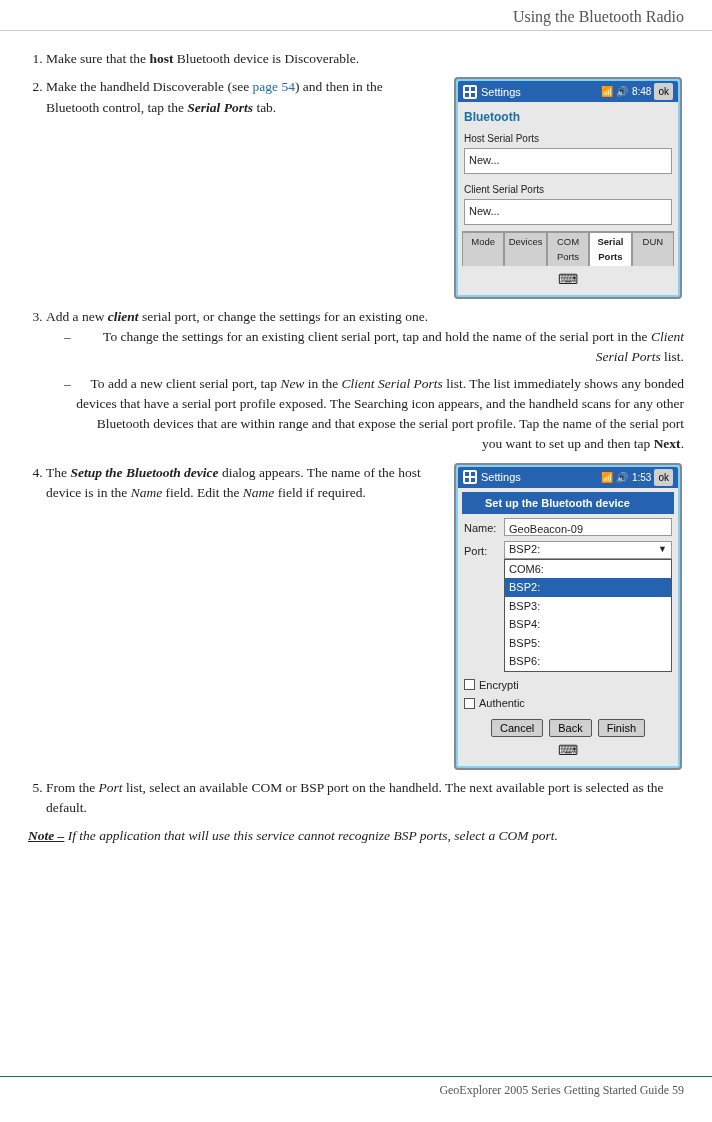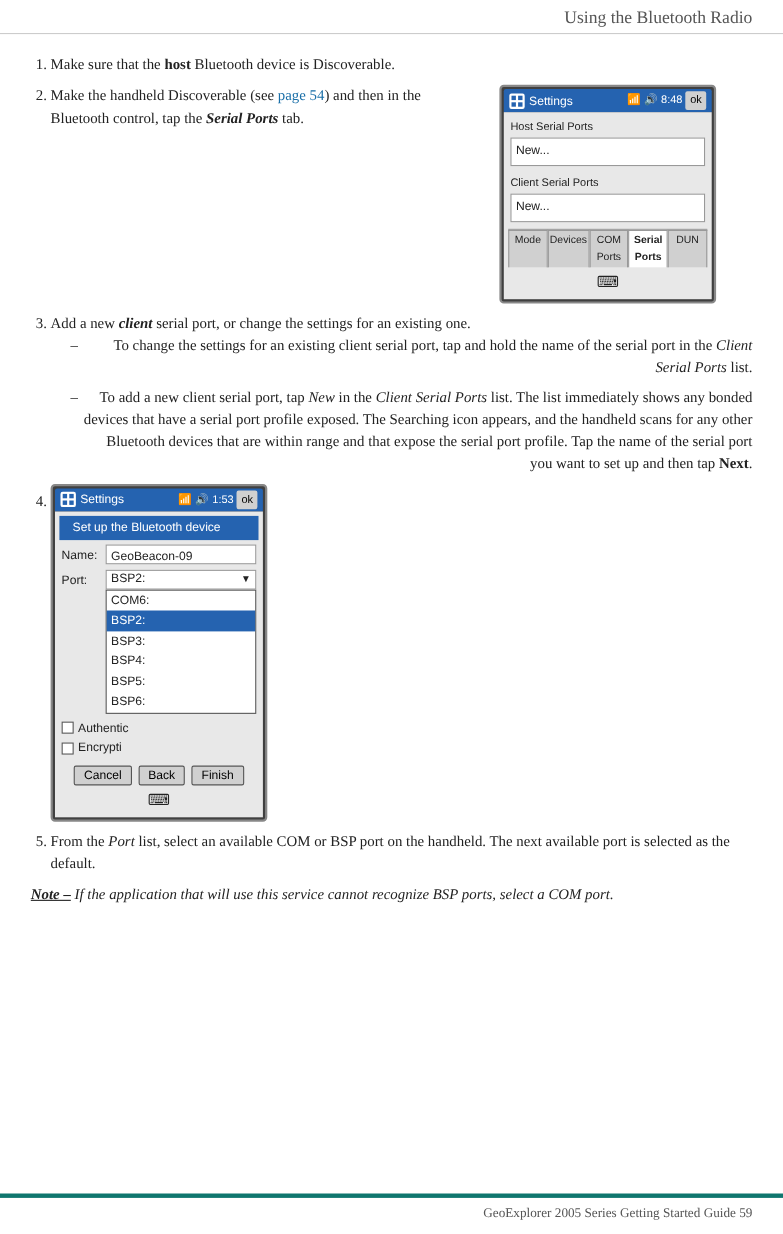--- a/index.html
+++ b/index.html
@@ -66,23 +66,23 @@
     }
     .bold-italic { font-weight: bold; font-style: italic; }
     .bold { font-weight: bold; }
     .italic { font-style: italic; }
     .link-text { color: #1a6fa8; }
 
     
     .device-mockup {
       border: 2px solid #888;
       border-radius: 4px;
-      background: #404040;
+      background: #7dd3fc;
       padding: 2px;
-      width: 197px;
+      width: 228px;
     }
     .device-titlebar {
       background: #2563b0;
       color: #fff;
       font-size: 11px;
       font-family: Arial, sans-serif;
       padding: 2px 5px;
       display: flex;
       align-items: center;
       justify-content: space-between;
@@ -156,22 +156,23 @@
       background: #e8e8e8;
       padding: 4px;
       font-family: Arial, sans-serif;
       font-size: 11px;
     }
     .device2-blue-heading {
       background: #2563b0;
       color: #fff;
       font-size: 11px;
       font-family: Arial, sans-serif;
-      padding: 3px 12px;
+      padding: 3px 23px;
       margin-bottom: 4px;
+      font-weight: bold;
     }
     .device2-row {
       display: flex;
       align-items: flex-start;
       margin-bottom: 4px;
       padding: 0 2px;
     }
     .device2-label {
       width: 40px;
       font-size: 11px;
@@ -250,28 +251,28 @@
 
     .note-text {
       font-style: italic;
       line-height: 1.5;
       margin-top: 8px;
     }
     .note-bold { font-weight: bold; font-style: italic; text-decoration: underline; }
 
     .page-footer {
       position: absolute;
-      bottom: 12px;
+      bottom: 24px;
       left: 0; right: 0;
       display: flex;
       justify-content: flex-end;
       padding: 0 28px;
       font-size: 12px;
       color: #555;
-      border-top: 4px solid #0f766e;
+      border-top: 1px solid #0f766e;
       padding-top: 6px;
     }
   </style>
 </head>
 <body>
 
 <div class="page-header">
   <span>Using the Bluetooth Radio</span>
 </div>
 
@@ -303,20 +304,21 @@
                 <span>Settings</span>
               </div>
               <div class="title-right">
                 <span>📶</span>
                 <span>🔊</span>
                 <span>8:48</span>
                 <span style="background:#d0d0d0;color:#000;padding:1px 4px;font-size:10px;border-radius:2px;">ok</span>
               </div>
             </div>
             <div class="device-body">
+              <div class="device-blue-label">Bluetooth</div>
               <div class="device-section-label">Host Serial Ports</div>
               <div class="device-list-area">
                 <span>New...</span>
               </div>
               <div class="device-section-label">Client Serial Ports</div>
               <div class="device-list-area">
                 <span>New...</span>
               </div>
               <div class="device-tabs">
                 <div class="device-tab">Mode</div>
@@ -339,20 +341,23 @@
           To change the settings for an existing client serial port, tap and hold the name of the serial port in the <span class="italic">Client Serial Ports</span> list.
         </li>
         <li>
           To add a new client serial port, tap <span class="italic">New</span> in the <span class="italic">Client Serial Ports</span> list. The list immediately shows any bonded devices that have a serial port profile exposed. The Searching icon appears, and the handheld scans for any other Bluetooth devices that are within range and that expose the serial port profile. Tap the name of the serial port you want to set up and then tap <span class="bold">Next</span>.
         </li>
       </ul>
     </li>
 
     <li>
       <div class="two-col">
+        <div class="text-col">
+          The <span class="bold-italic">Setup the Bluetooth device</span> dialog appears. The name of the host device is in the <span class="italic">Name</span> field. Edit the <span class="italic">Name</span> field if required.
+        </div>
         <div class="img-col">
           <div class="device-mockup">
             <div class="device-titlebar">
               <div class="title-left">
                 <div class="title-icon">
                   <svg viewBox="0 0 12 12" fill="none">
                     <rect x="1" y="1" width="4" height="4" fill="#2563b0"></rect>
                     <rect x="7" y="1" width="4" height="4" fill="#2563b0"></rect>
                     <rect x="1" y="7" width="4" height="4" fill="#2563b0"></rect>
                     <rect x="7" y="7" width="4" height="4" fill="#2563b0"></rect>
@@ -387,25 +392,25 @@
                     <div class="device2-dropdown-item selected">BSP2:</div>
                     <div class="device2-dropdown-item">BSP3:</div>
                     <div class="device2-dropdown-item">BSP4:</div>
                     <div class="device2-dropdown-item">BSP5:</div>
                     <div class="device2-dropdown-item">BSP6:</div>
                   </div>
                 </div>
               </div>
               <div class="device2-checkbox-row">
                 <div class="device2-checkbox"></div>
-                <span>Authentic</span>
+                <span>Encrypti</span>
               </div>
               <div class="device2-checkbox-row">
                 <div class="device2-checkbox"></div>
-                <span>Encrypti</span>
+                <span>Authentic</span>
               </div>
               <div class="device2-btn-row">
                 <button class="device2-btn">Cancel</button>
                 <button class="device2-btn">Back</button>
                 <button class="device2-btn">Finish</button>
               </div>
               <div class="device-keyboard-icon">⌨</div>
             </div>
           </div>
         </div>

